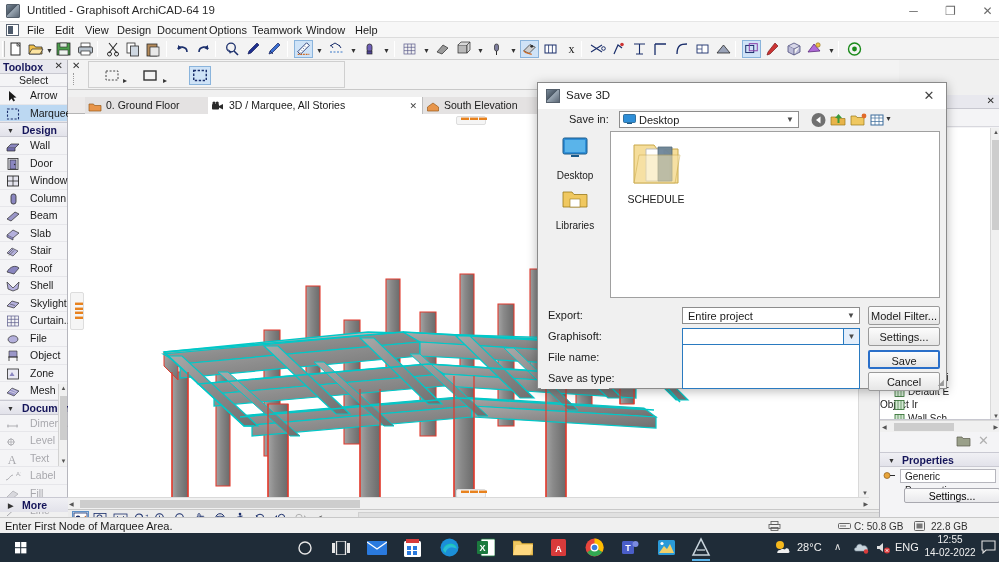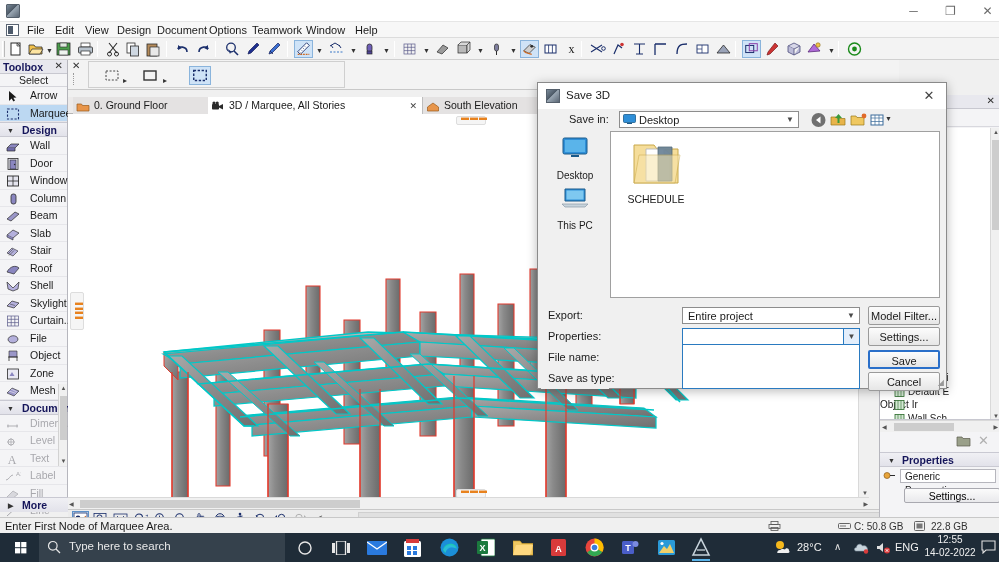--- a/index.html
+++ b/index.html
@@ -179,20 +179,21 @@
   .dbtn.primary { border:2px solid #2a6fc9;text-align:center; }
   .dropdown-open { position:absolute; background:#fff; border:1px solid #2a7ac0; }
 </style>
 </head>
 <body>
 
 <div id="app">
 
   <div class="titlebar">
     <div class="tb-icon"></div>
+    <div class="tb-title">Untitled - Graphisoft ArchiCAD-64 19</div>
     <div class="wbtn wbtn-min">─</div>
     <div class="wbtn wbtn-max">❐</div>
     <div class="wbtn wbtn-cls close">✕</div>
     <div class="doc-ctl" style="left:966px;">–</div>
     <div class="doc-ctl" style="left:977px;">❐</div>
     <div class="doc-ctl" style="left:989px;">x</div>
   </div>
 
   <div class="menubar">
     <div class="menu-appicon"></div>
@@ -631,21 +632,21 @@
       <div class="opt-tick" style="left:74px;">▸</div>
       <div class="opt-btn sel" style="left:100px;">
         <svg width="20" height="17" viewBox="0 0 22 19">
             <rect x="4" y="4" width="14" height="11" fill="none" stroke="#1a2e6b" stroke-width="1.6" stroke-dasharray="2.6 1.8"></rect>
           </svg>
       </div>
     </div>
   </div>
 
   <div class="tabbar">
-    <div class="tab" style="left:5px;width:140px;">
+    <div class="tab" style="left:17px;width:140px;">
       <span class="ti">
         <svg width="14" height="11" viewBox="0 0 14 11">
             <path d="M1 3 h4.5 l1 1.5 H13 V10 H1 Z" fill="#e8954a" stroke="#9a5a1a" stroke-width=".7"></path>
           </svg>
       </span>
       <span>0. Ground Floor</span>
     </div>
     <div class="tab active" style="left:140px;width:215px;">
       <span class="ti">
         <svg width="14" height="11" viewBox="0 0 14 11">
@@ -1064,49 +1065,48 @@
         <div style="text-align:center; padding-top:6px;">
           <svg width="28" height="22" viewBox="0 0 28 22">
               <rect x="2" y="1" width="24" height="16" rx="1.5" fill="#2f8fd8" stroke="#1a5a8a" stroke-width="1"></rect>
               <rect x="4" y="3" width="20" height="12" fill="#5ab4ea"></rect>
               <path d="M10 19 h8" stroke="#1a5a8a" stroke-width="2"></path>
             </svg>
         </div>
         <div class="lab">Desktop</div>
       </div>
       <div class="place">
-        <div style="text-align:center; padding-top:6px;">
-          <svg width="30" height="22" viewBox="0 0 30 22">
-              <path d="M5 2 h20 v12 H5 Z" fill="#2f8fd8" stroke="#1a5a8a" stroke-width="1"></path>
-              <path d="M6.5 3.5 h17 v9 H6.5 Z" fill="#7ec8f0"></path>
-              <path d="M2 17 h26 l-3 3 H5 Z" fill="#c8d4dc" stroke="#8a9aa8" stroke-width=".7"></path>
+        <div style="text-align:center; padding-top:8px;">
+          <svg width="28" height="20" viewBox="0 0 28 20">
+              <path d="M2 3 h9 l2 2.5 H26 V18 H2 Z" fill="#f0c860" stroke="#9a7a1a" stroke-width=".8"></path>
+              <rect x="9" y="10" width="10" height="8" fill="#fff" stroke="#9a7a1a" stroke-width=".6"></rect>
             </svg>
         </div>
-        <div class="lab">This PC</div>
+        <div class="lab">Libraries</div>
       </div>
     </div>
 
     <div style="position:absolute; left:72px; top:48px; width:330px; height:167px; background:#fff; border:1px solid #a0a0a0;">
       <div class="fitem" style="left:5px; top:5px;">
         <div>
           <svg width="56" height="52" viewBox="0 0 56 52">
             <path d="M6 8 h20 l3 4 H50 V46 H6 Z" fill="#f5dd9a" stroke="#c8a84a" stroke-width="1"></path>
             <path d="M18 12 h18 l6 5 v27 H18 Z" fill="#ffffff" stroke="#b8b8b8" stroke-width=".9"></path>
             <path d="M36 12 v5 h6 Z" fill="#e4e4e4" stroke="#b8b8b8" stroke-width=".7"></path>
             <path d="M30 10 h14 v34 H30 Z" fill="#6a8296" stroke="#48606f" stroke-width=".8" opacity=".92"></path>
             <path d="M6 46 L11 18 H52 L47 46 Z" fill="#f7e4ab" stroke="#c8a84a" stroke-width=".9" opacity=".55"></path>
           </svg>
         </div>
         <div class="lab">SCHEDULE</div>
       </div>
     </div>
 
     <div style="position:absolute; left:0; top:222px; width:408px; height:84px;">
       <span class="lbl" style="left:10px; top:4px;">Export:</span>
-      <span class="lbl" style="left:10px; top:25px;">Properties:</span>
+      <span class="lbl" style="left:10px; top:25px;">Graphisoft:</span>
       <span class="lbl" style="left:10px; top:46px;">File name:</span>
       <span class="lbl" style="left:10px; top:67px;">Save as type:</span>
 
       <div class="combo" style="left:144px; top:2px; width:178px;">
         <span class="cv">Entire project</span>
         <span class="ca">▼</span>
       </div>
 
       <div class="combo" style="left:144px; top:23px; width:178px; border:1px solid #2a7ac0;">
         <span class="cv"></span>
@@ -1126,29 +1126,20 @@
   <div style="position:absolute; left:0; top:533px; width:999px; height:29px; background:#1f2c38;">
     <div style="position:absolute; left:5px; top:4px; width:32px; height:22px; cursor:default;">
       <svg width="32" height="22" viewBox="0 0 32 22">
           <g fill="#fff">
             <rect x="10" y="5" width="5.2" height="5.2"></rect>
             <rect x="16.2" y="5" width="5.2" height="5.2"></rect>
             <rect x="10" y="11.2" width="5.2" height="5.2"></rect>
             <rect x="16.2" y="11.2" width="5.2" height="5.2"></rect>
           </g>
         </svg>
-    </div>
-    <div style="position:absolute; left:39px; top:0; width:246px; height:29px; background:#ffffff1a;">
-      <span style="position:absolute; left:8px; top:7px;">
-        <svg width="14" height="14" viewBox="0 0 14 14">
-            <circle cx="5.8" cy="5.8" r="4.3" fill="none" stroke="#e6e6e6" stroke-width="1.2"></circle>
-            <path d="M9 9 L13 13" stroke="#e6e6e6" stroke-width="1.3"></path>
-          </svg>
-      </span>
-      <span style="position:absolute; left:30px; top:7px; font-size:11.5px; color:#e8e8e8;">Type here to search</span>
     </div>
 
     <div style="position:absolute; left:297px; top:7px;">
       <svg width="16" height="16" viewBox="0 0 16 16">
           <circle cx="8" cy="8" r="6" fill="none" stroke="#e6e6e6" stroke-width="1.4"></circle>
         </svg>
     </div>
     <div style="position:absolute; left:332px; top:8px;">
       <svg width="18" height="14" viewBox="0 0 18 14">
           <rect x="0" y="2" width="3" height="10" fill="#e6e6e6"></rect>

